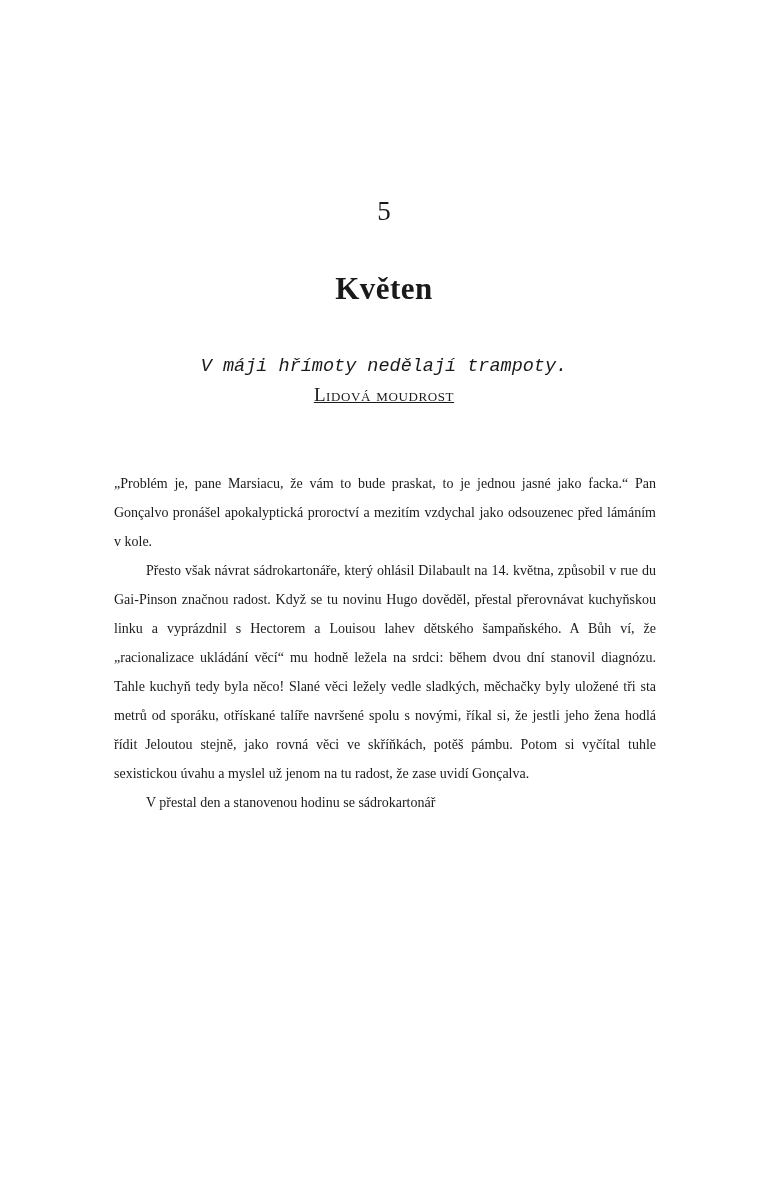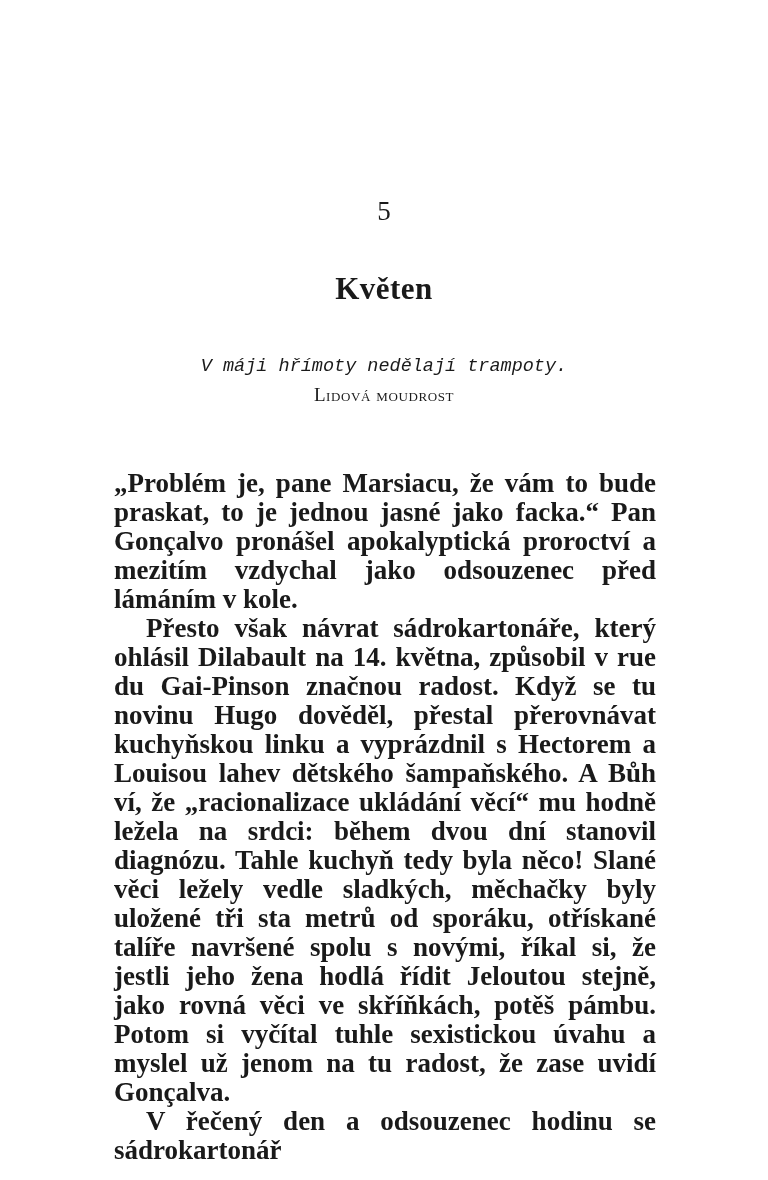--- a/index.html
+++ b/index.html
@@ -53,30 +53,30 @@
   }
   .epigraph-attribution {
     position: absolute;
     top: 384px;
     left: 0;
     width: 100%;
     text-align: center;
     font-variant: small-caps;
     font-size: 19px;
     letter-spacing: 0.6px;
+    text-decoration: underline;
   }
   .body-text {
     position: absolute;
     top: 469px;
     left: 114px;
     width: 542px;
-    font-size: 27px;
+    font-size: 14px;
     line-height: 29px;
     text-align: justify;
-    font-weight: bold;
   }
   .body-text p {
     margin: 0;
     padding: 0;
   }
   .body-text p.indent {
     text-indent: 32px;
   }
   .page-number {
     position: absolute;
@@ -96,17 +96,17 @@
 
   <h1 class="chapter-title">Květen</h1>
 
   <div class="epigraph">V máji hřímoty nedělají trampoty.</div>
 
   <div class="epigraph-attribution">Lidová moudrost</div>
 
   <div class="body-text">
     <p>„Problém je, pane Marsiacu, že vám to bude praskat, to je jednou jasné jako facka.“ Pan Gonçalvo pronášel apokalyptická proroctví a mezitím vzdychal jako odsouzenec před lámáním v kole.</p>
     <p class="indent">Přesto však návrat sádrokartonáře, který ohlásil Dilabault na 14. května, způsobil v rue du Gai-Pinson značnou radost. Když se tu novinu Hugo dověděl, přestal přerovnávat kuchyňskou linku a vyprázdnil s Hectorem a Louisou lahev dětského šampaňského. A Bůh ví, že „racionalizace ukládání věcí“ mu hodně ležela na srdci: během dvou dní stanovil diagnózu. Tahle kuchyň tedy byla něco! Slané věci ležely vedle sladkých, měchačky byly uložené tři sta metrů od sporáku, otřískané talíře navršené spolu s novými, říkal si, že jestli jeho žena hodlá řídit Jeloutou stejně, jako rovná věci ve skříňkách, potěš pámbu. Potom si vyčítal tuhle sexistickou úvahu a myslel už jenom na tu radost, že zase uvidí Gonçalva.</p>
-    <p class="indent">V řečený den a odsouzenec hodinu se sádrokartonář</p>
+    <p class="indent">V přestal den a stanovenou hodinu se sádrokartonář</p>
   </div>
 
 
 </div>
 
 </body></html>

